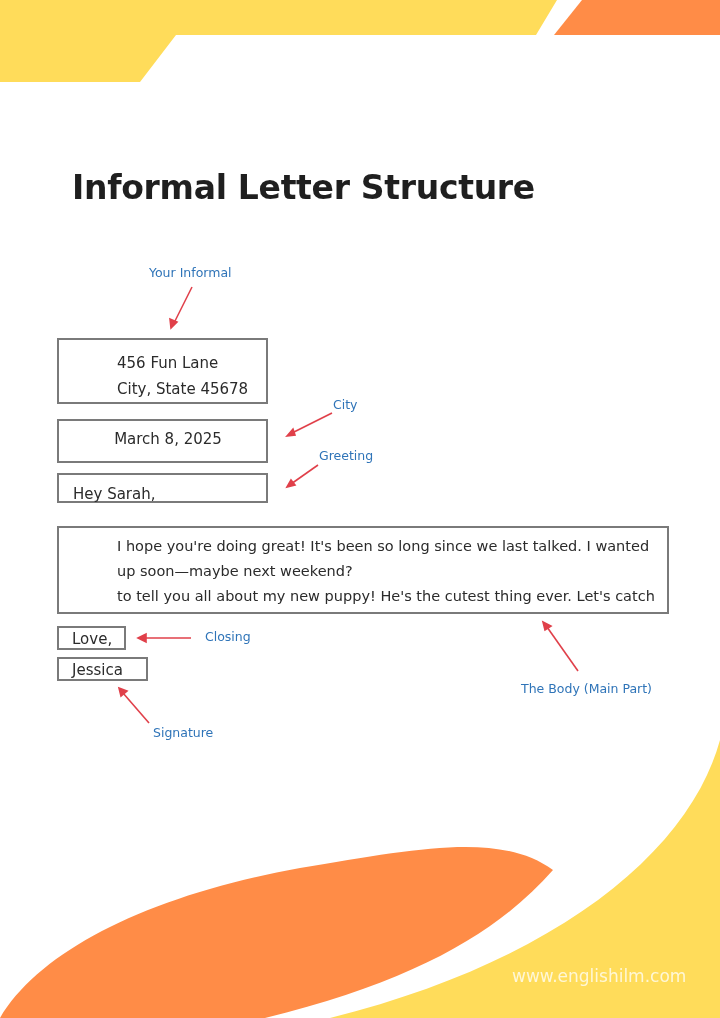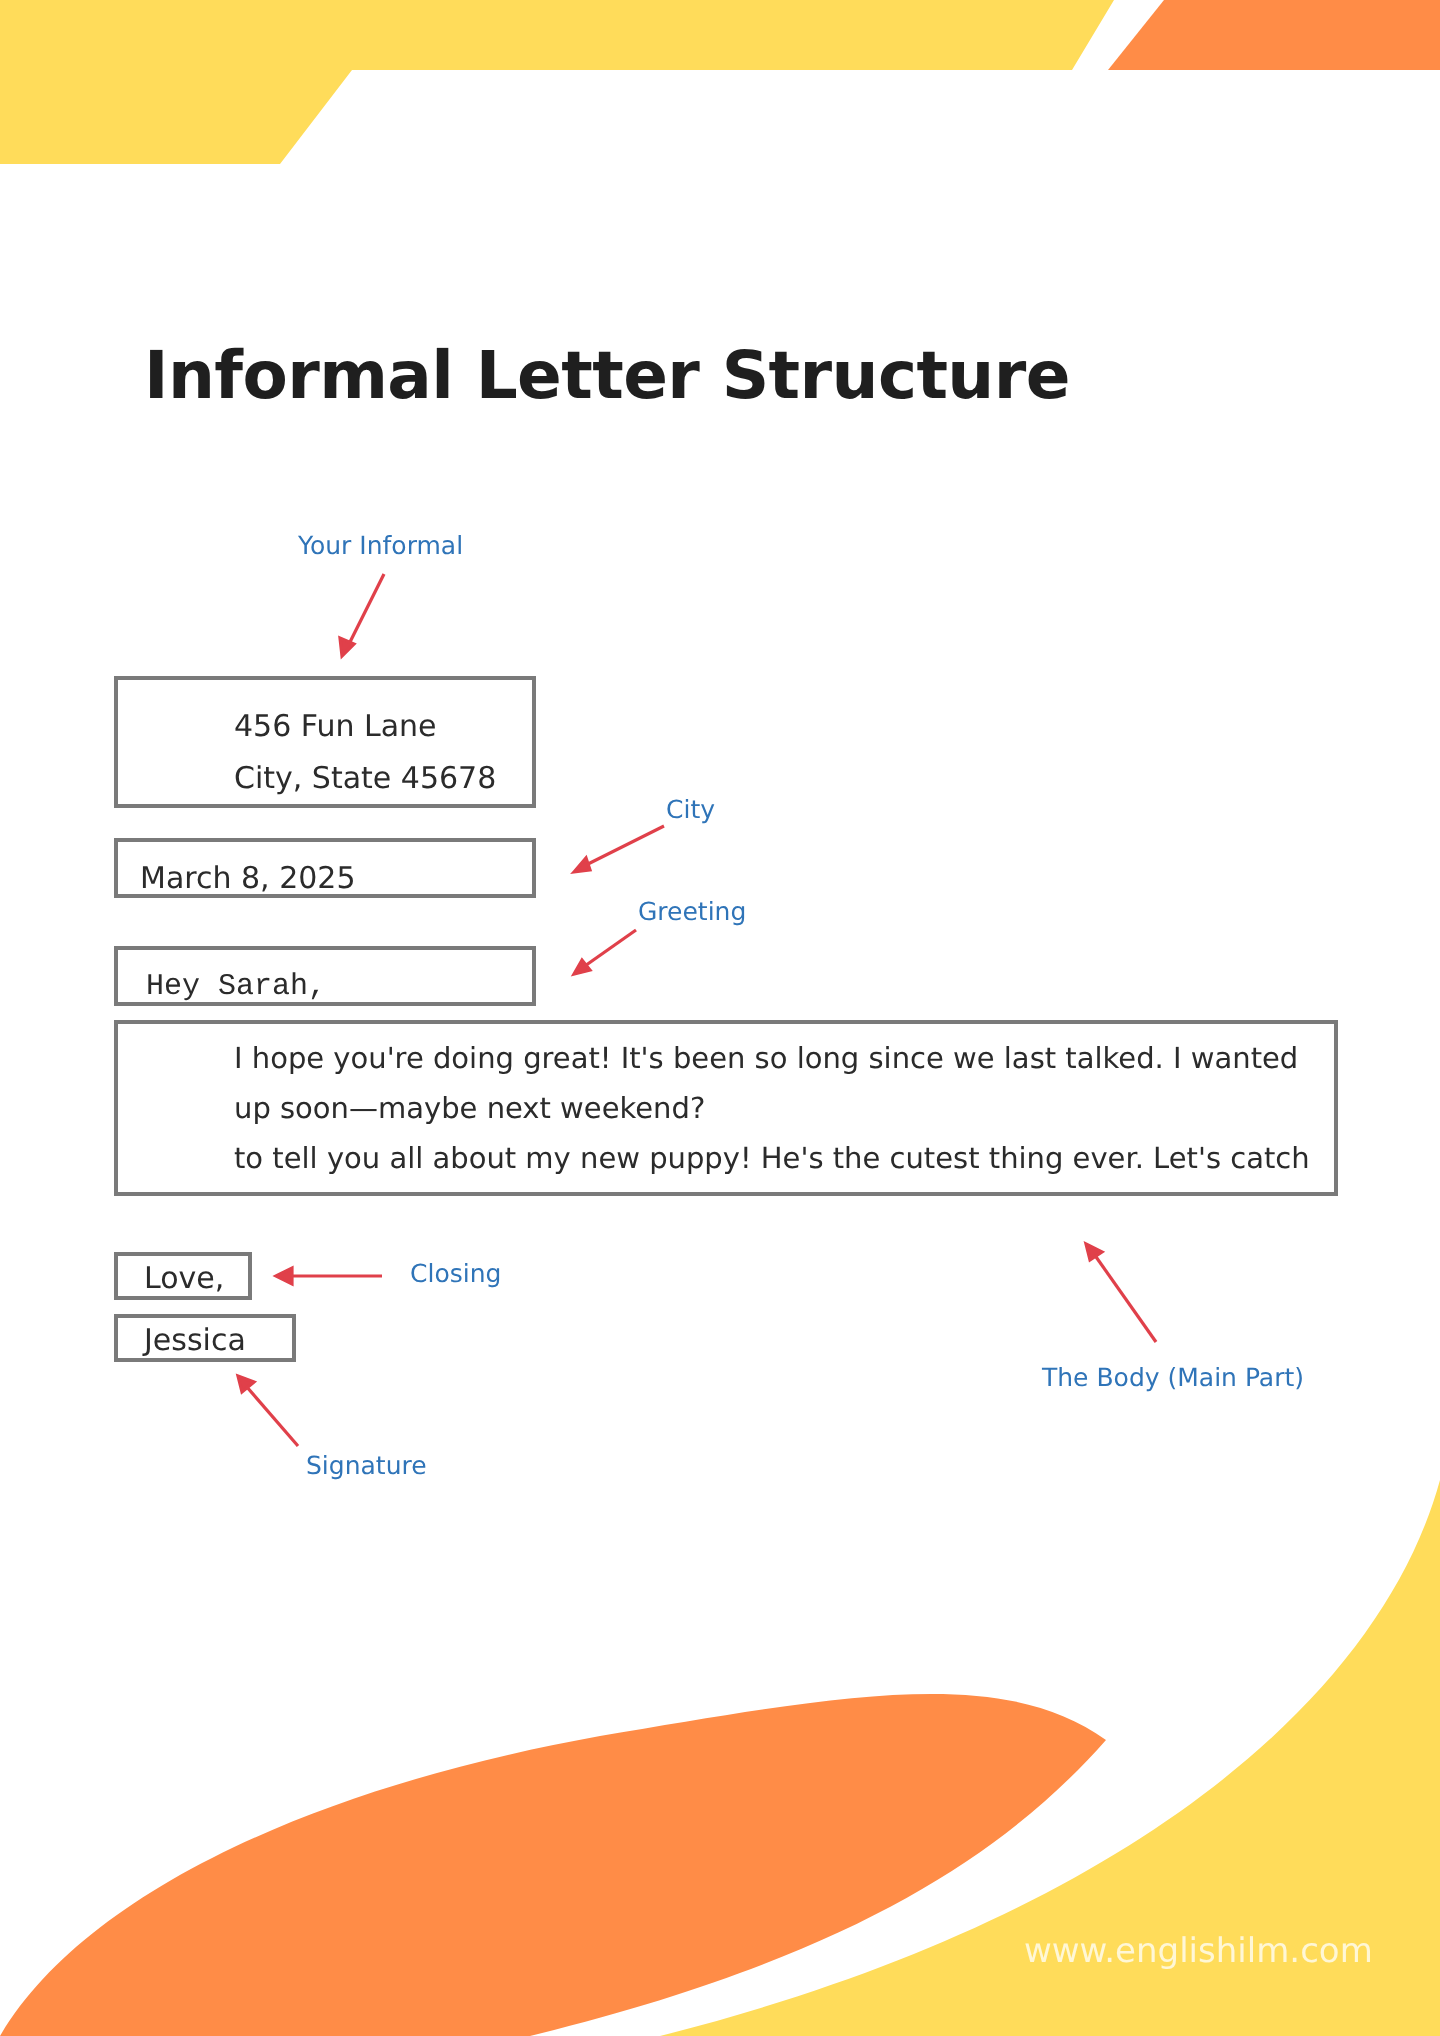--- a/index.html
+++ b/index.html
@@ -52,30 +52,30 @@
 
 <h1 class="title">Informal Letter Structure</h1>
 
 <div class="label" style="left:149px; top:265px;">Your Informal</div>
 <div class="box" style="left:57px; top:338px; width:211px; height:66px; padding:10px 0 0 14px; line-height:26px;">
   <span class="line">456 Fun Lane</span>
   <span class="line">City, State 45678</span>
 </div>
 
 <div class="label" style="left:333px; top:397px;">City</div>
-<div class="box" style="left:57px; top:419px; width:211px; height:30px; padding:9px 0 0 11px;">
+<div class="box" style="left:57px; top:419px; width:211px; height:44px; padding:9px 0 0 11px;text-align:center;">
   <span>March 8, 2025</span>
 </div>
 
 <div class="label" style="left:319px; top:448px;">Greeting</div>
-<div class="box" style="left:57px; top:473px; width:211px; height:24px; padding:10px 0 16px 14px;font-family:Liberation Mono, monospace;">
+<div class="box" style="left:57px; top:473px; width:211px; height:24px; padding:10px 0 16px 14px;">
   <span>Hey Sarah,</span>
 </div>
 
-<div class="box" style="left:57px; top:510px; width:612px; height:88px; padding:6px 0 0 14px; line-height:25px; font-size:14.5px; white-space:nowrap;">
+<div class="box" style="left:57px; top:526px; width:612px; height:88px; padding:6px 0 0 14px; line-height:25px; font-size:14.5px; white-space:nowrap;">
   <span class="line">I hope you're doing great! It's been so long since we last talked. I wanted</span>
   <span class="line">up soon—maybe next weekend?</span>
   <span class="line">to tell you all about my new puppy! He's the cutest thing ever. Let's catch</span>
 </div>
 <div class="label" style="left:521px; top:681px;">The Body (Main Part)</div>
 
 <div class="box" style="left:57px; top:626px; width:69px; height:24px; padding:2px 0 0 13px;">
   <span>Love,</span>
 </div>
 <div class="label" style="left:205px; top:629px;">Closing</div>

